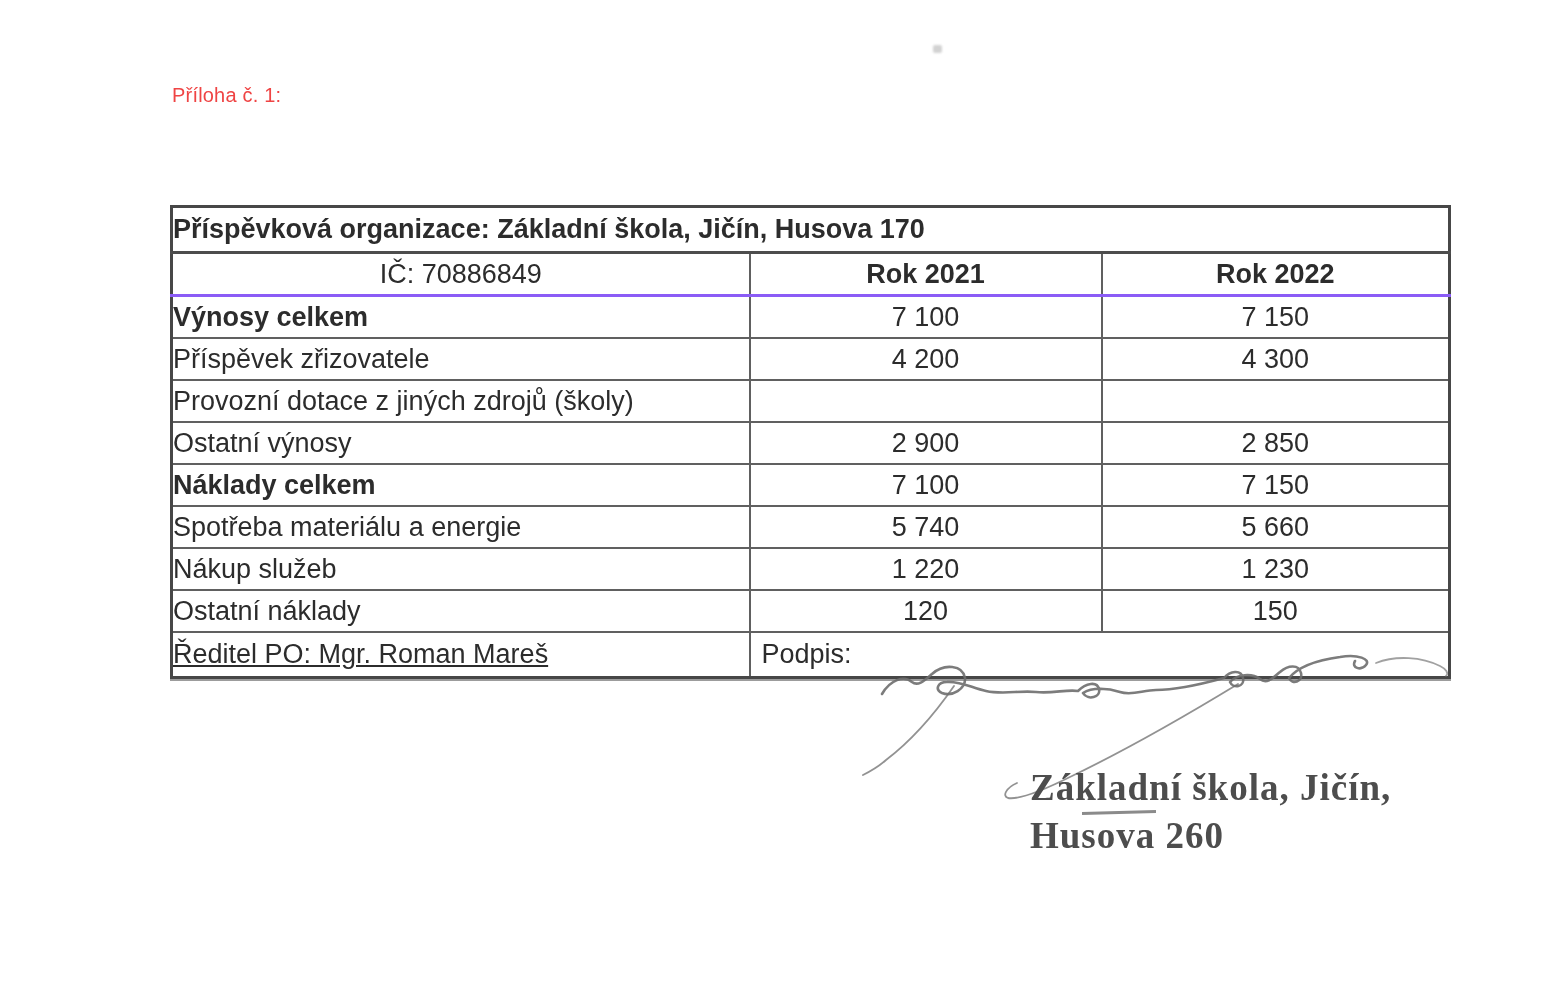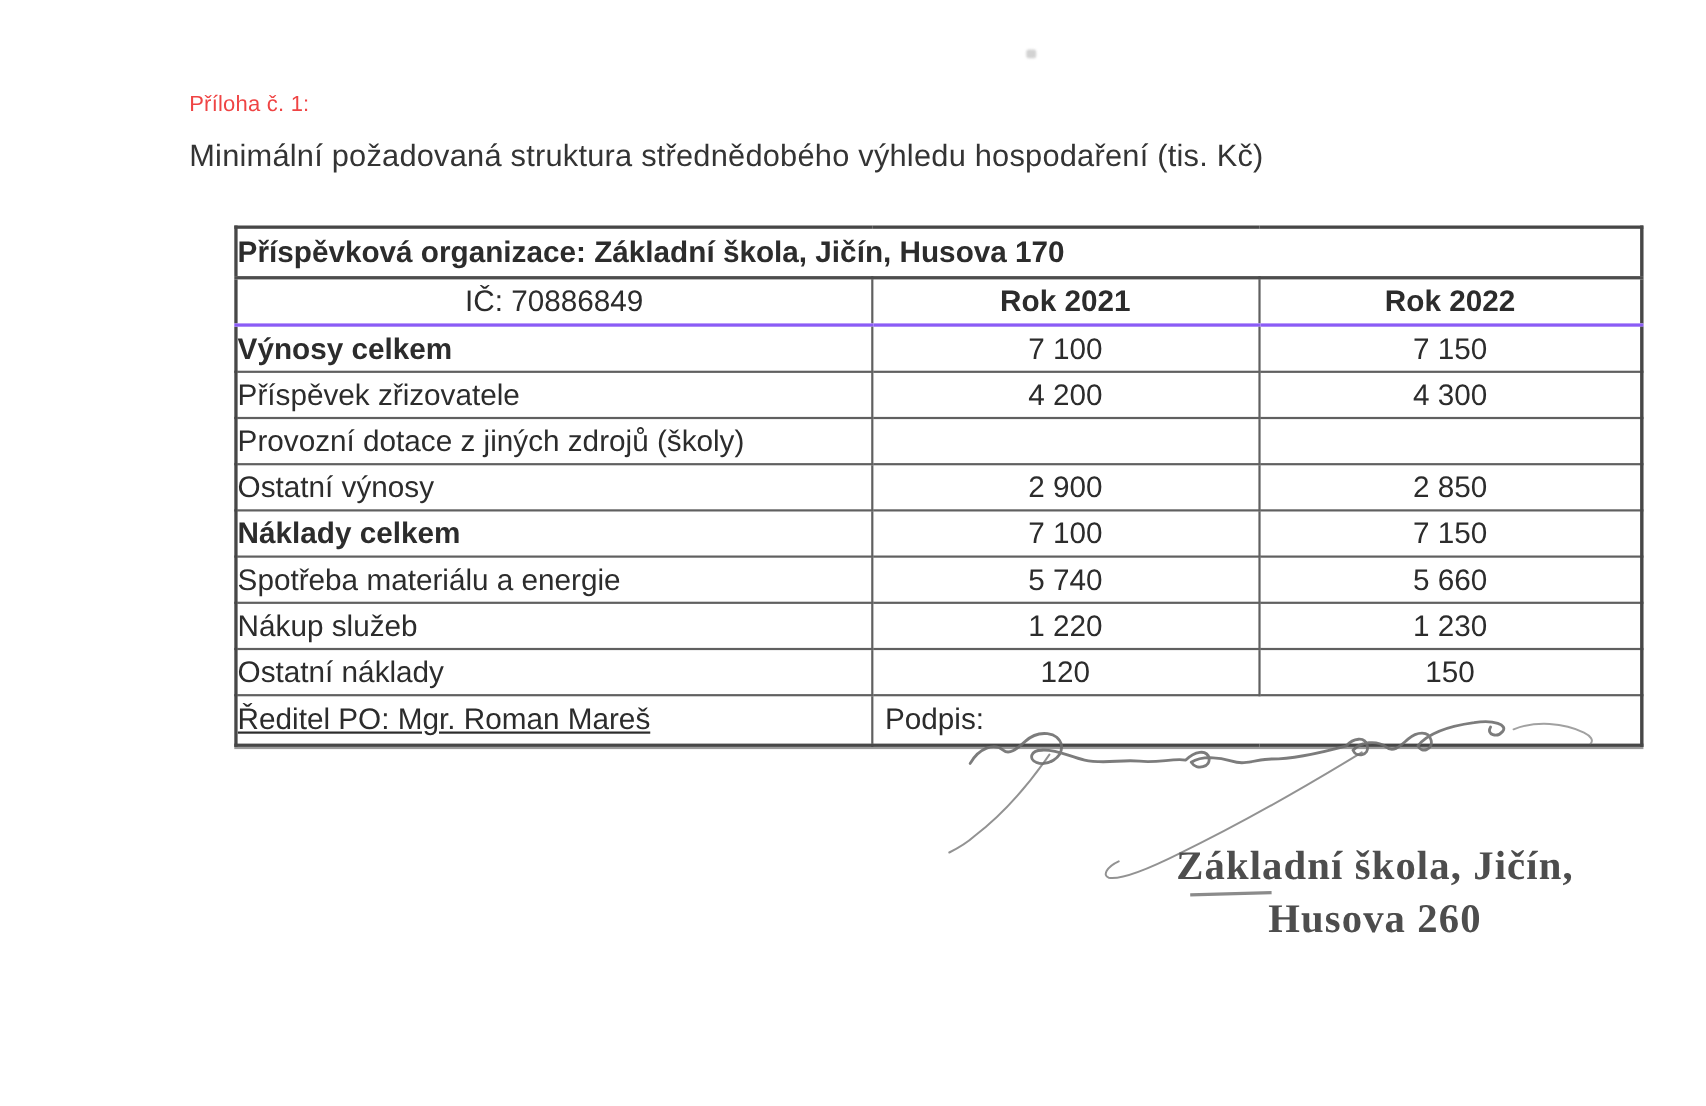--- a/index.html
+++ b/index.html
@@ -37,21 +37,20 @@
     letter-spacing: .2px;
   }
   table.budget {
     position: absolute;
     left: 170px; top: 205px;
     width: 1278px;
     border-collapse: collapse;
     table-layout: fixed;
     font-size: 27px;
     color: #2c2c2c;
-    margin-left: 43px;
   }
   table.budget col.c1 { width: 578px; }
   table.budget col.c2 { width: 352px; }
   table.budget col.c3 { width: 348px; }
   table.budget { border: 3px solid #474747; box-shadow: 0 2px 0 #9c9c9c; }
   table.budget td {
     border: 2px solid #606060;
     padding: 0;
     height: 40px;
     vertical-align: middle;
@@ -68,21 +67,20 @@
   svg.signature {
     position: absolute;
     left: 820px; top: 630px;
     width: 660px; height: 190px;
     pointer-events: none;
   }
   .stamp {
     position: absolute;
     left: 1030px; top: 764px;
     width: 440px;
-    text-align: center;
     font-family: "Liberation Serif", "DejaVu Serif", serif;
     font-weight: bold;
     font-size: 37px;
     line-height: 48px;
     color: #4d4d4d;
     letter-spacing: 1px;
   }
   .stamp-underline {
     position: absolute;
     left: 1082px; top: 811px;
@@ -92,21 +90,20 @@
   }
 </style>
 </head>
 <body>
 
 <div class="page">
 
   <div class="scan-speck"></div>
 
   <div class="heading">Příloha č. 1:</div>
-  <div class="subheading">Minimální požadovaná struktura střednědobého výhledu hospodaření (tis. Kč)</div>
 
   <table class="budget">
     <colgroup>
         <col class="c1">
         <col class="c2">
         <col class="c3">
       </colgroup>
     <tbody>
       <tr class="org-row">
         <td class="label bold" colspan="3">Příspěvková organizace: Základní škola, Jičín, Husova 170</td>

